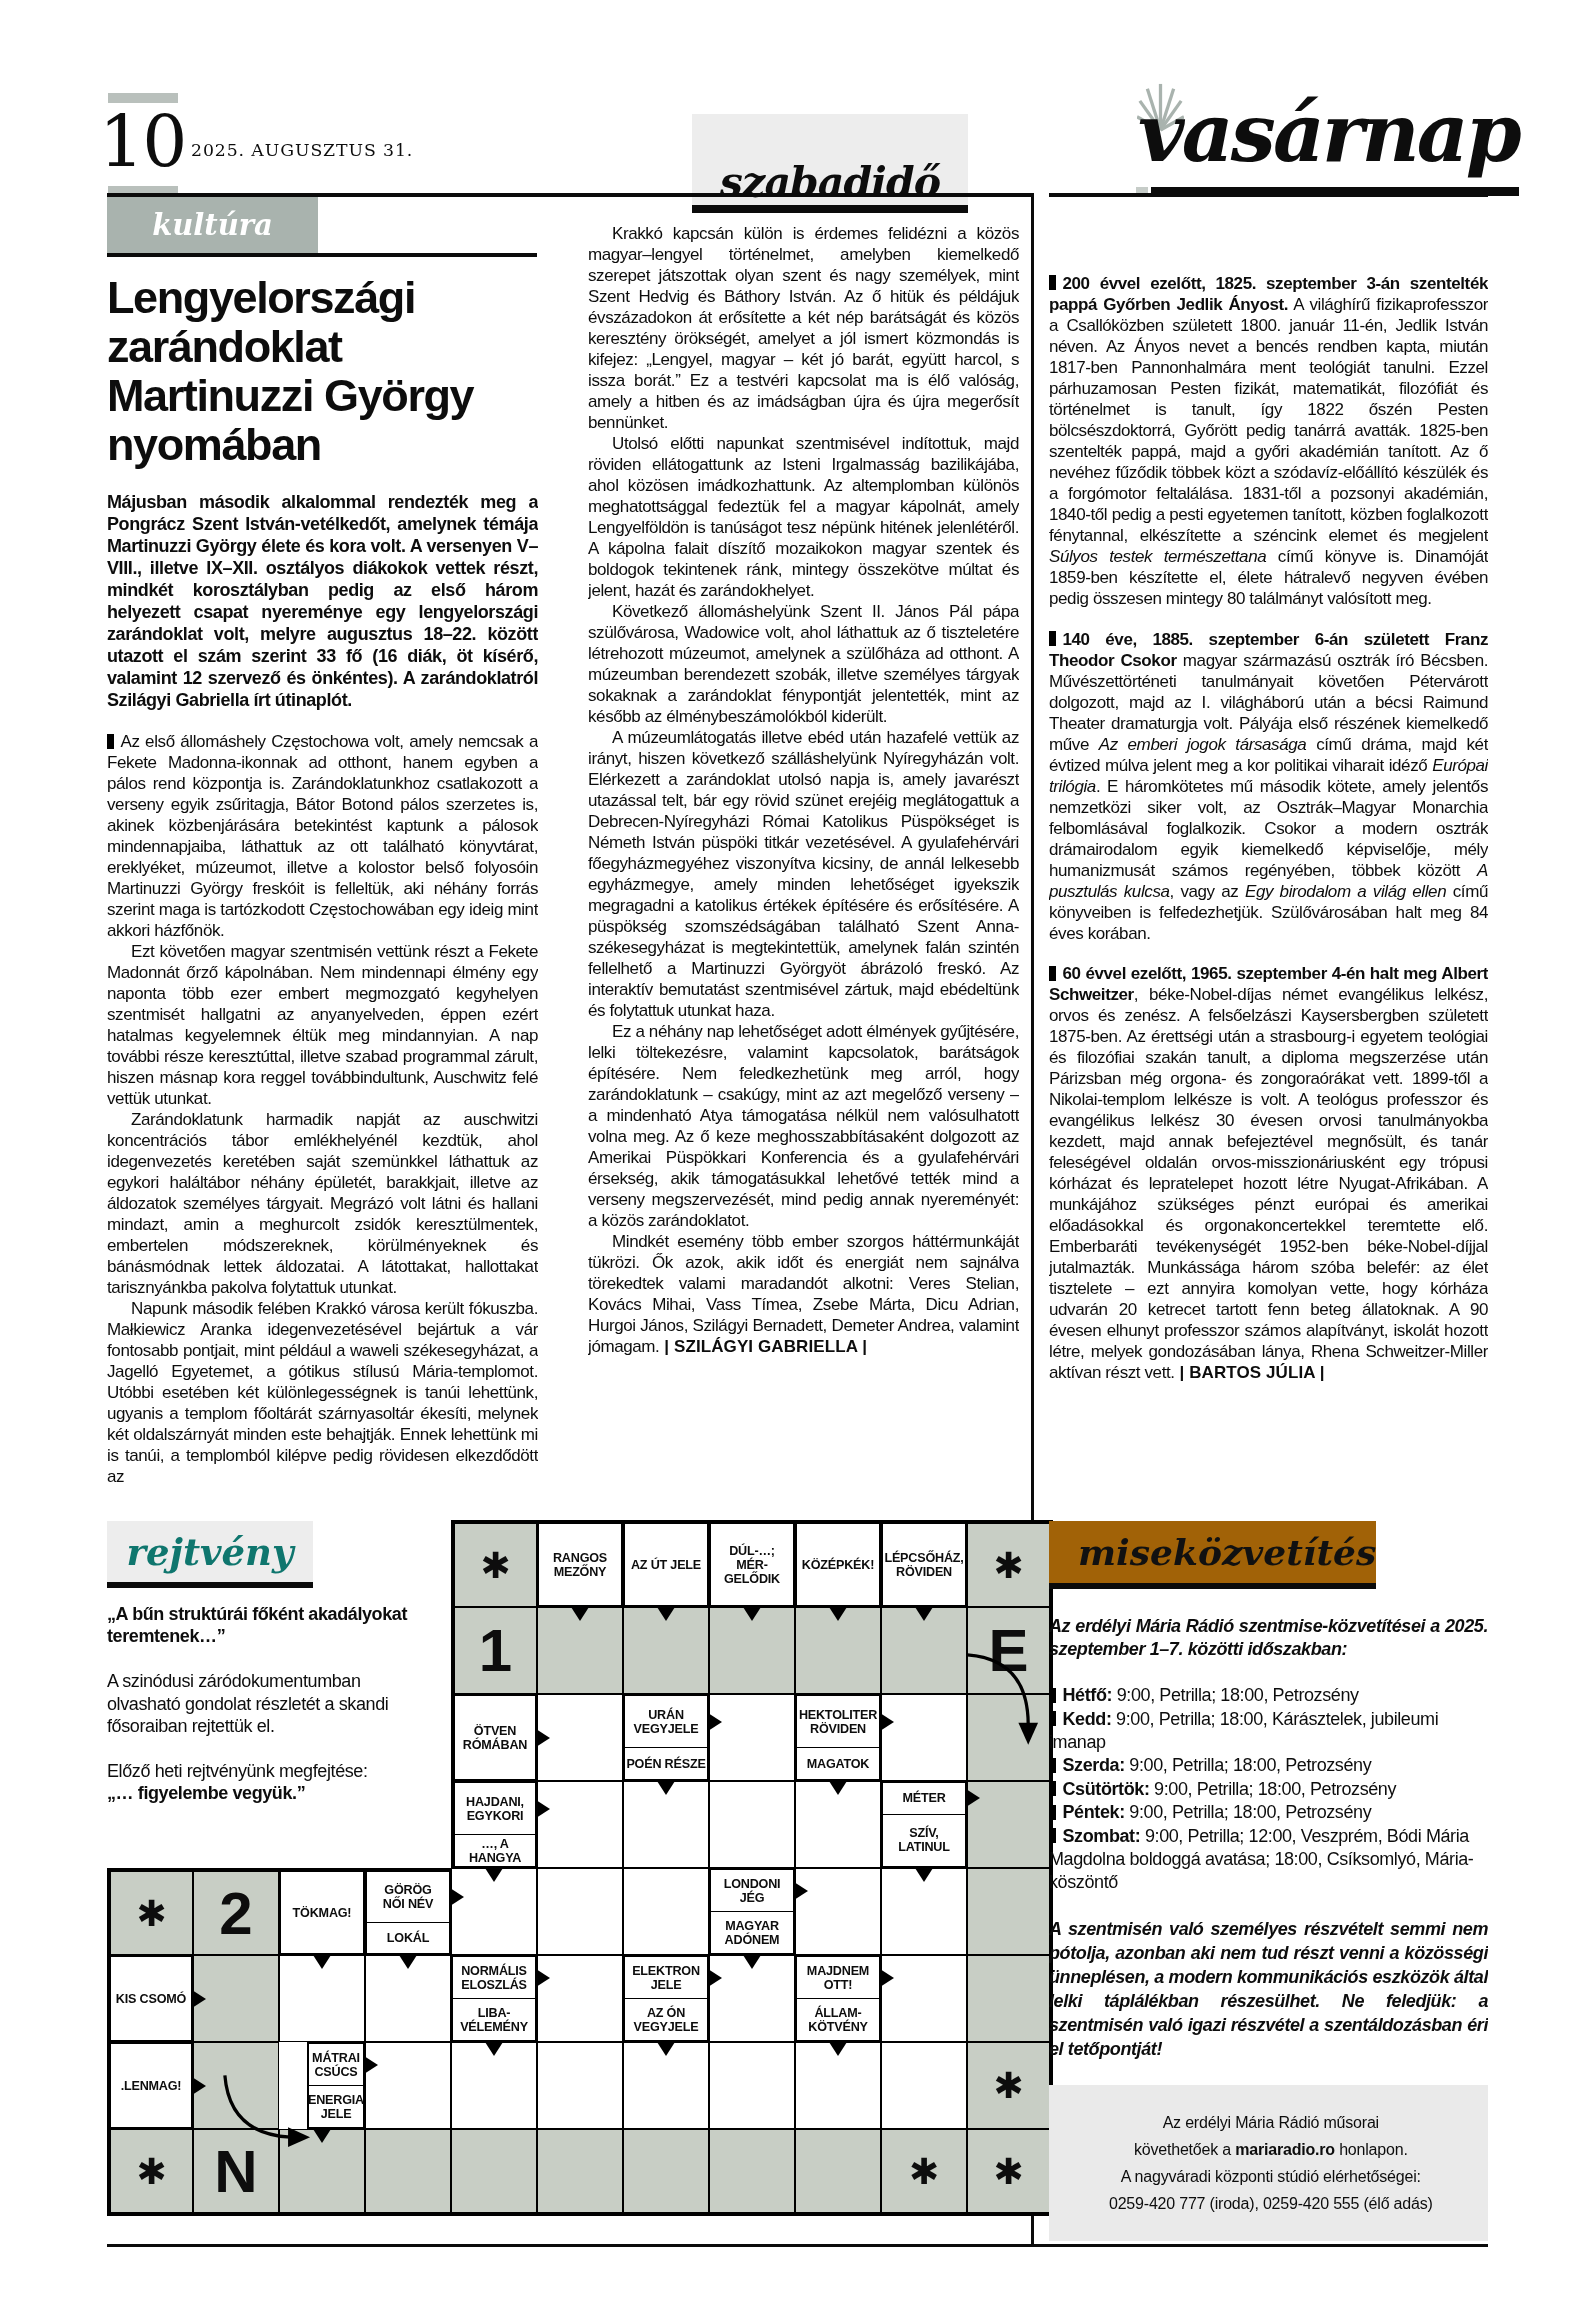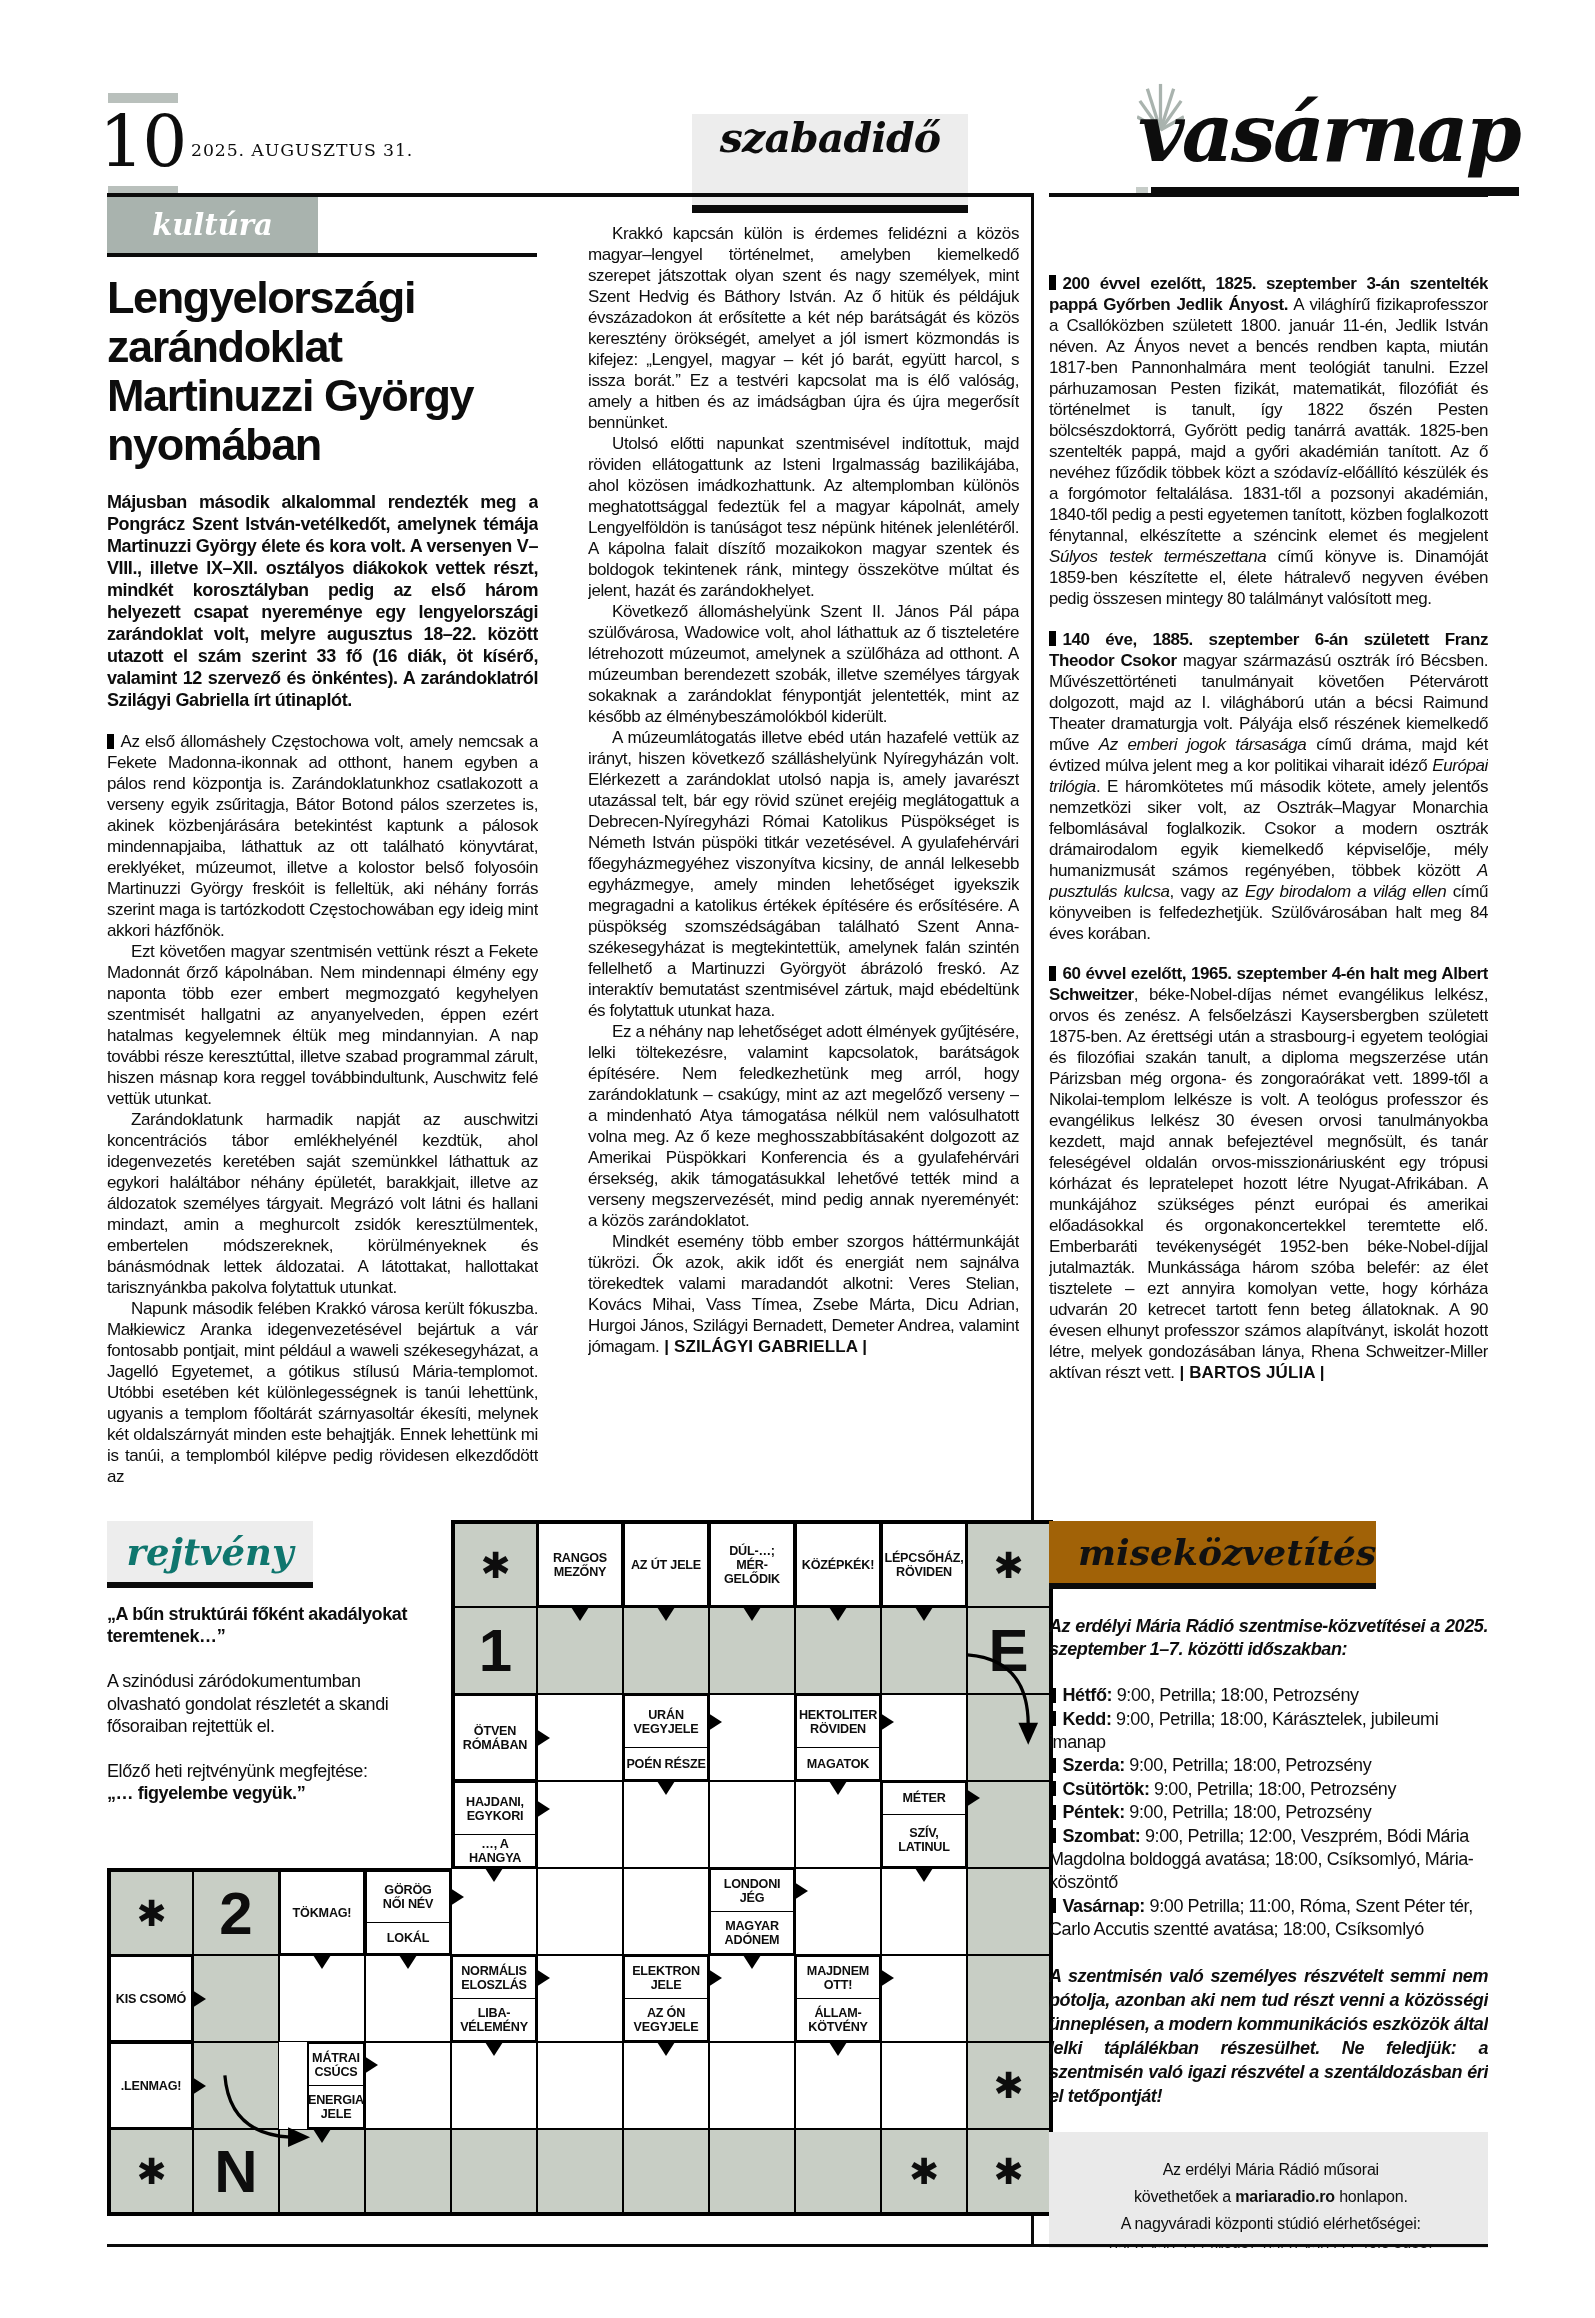--- a/index.html
+++ b/index.html
@@ -7,21 +7,21 @@
   .page{position:relative;width:1595px;height:2319px;background:#fff;
         font-family:"Liberation Sans",sans-serif;color:#0d0d0d;overflow:hidden}
   .abs{position:absolute}
 
   
   .grbar{background:#b9c0bc}
   .pageno{font-family:"DejaVu Serif",serif;font-size:71px;line-height:1;font-weight:400;letter-spacing:-1.9px}
   .dateline{font-family:"DejaVu Serif",serif;font-size:17.3px;letter-spacing:0.9px}
   .serifT{font-family:"DejaVu Serif",serif;font-style:italic;font-weight:700}
   .freetime-box{left:692px;top:114px;width:276px;height:92px;background:#ededed;
-                display:flex;align-items:flex-start;justify-content:center}
+                display:flex;align-items:flex-end;justify-content:center}
   .freetime-box .t{font-size:41px;letter-spacing:-0.9px}
   .blackbar{background:#0b0b0b}
   .brand{left:1122px;top:93px;width:397px;text-align:right;font-size:80px;line-height:1;letter-spacing:-2.8px}
 
   
   .secbar{background:#a9b3ae;display:flex;align-items:center;justify-content:center}
   .secbar .t{color:#fff;font-size:29px;letter-spacing:0px}
 
   
   .col{position:absolute;overflow:hidden}
@@ -410,21 +410,20 @@
     </div>
     <div class="mk-rule"></div>
     <p class="mk-intro">Az erdélyi Mária Rádió szentmise-közvetítései a 2025. szeptember 1–7. közötti időszakban:</p>
     <div class="mk-sched" id="schedule">
         <p class=""><span class="sq"></span><b>Hétfő:</b> 9:00, Petrilla; 18:00, Petrozsény</p>
         <p class=""><span class="sq"></span><b>Kedd:</b> 9:00, Petrilla; 18:00, Kárásztelek, jubileumi imanap</p>
         <p class=""><span class="sq"></span><b>Szerda:</b> 9:00, Petrilla; 18:00, Petrozsény</p>
         <p class=""><span class="sq"></span><b>Csütörtök:</b> 9:00, Petrilla; 18:00, Petrozsény</p>
         <p class=""><span class="sq"></span><b>Péntek:</b> 9:00, Petrilla; 18:00, Petrozsény</p>
         <p class=""><span class="sq"></span><b>Szombat:</b> 9:00, Petrilla; 12:00, Veszprém, Bódi Mária Magdolna boldoggá avatása; 18:00, Csíksomlyó, Mária-köszöntő</p>
-        <p class=""><span class="sq"></span><b>Vasárnap:</b> 9:00 Petrilla; 11:00, Róma, Szent Péter tér, Carlo Accutis szentté avatása; 18:00, Csíksomlyó</p>
       </div>
     <p class="mk-note">A szentmisén való személyes részvételt semmi nem pótolja, azonban aki nem tud részt venni a közösségi ünneplésen, a modern kommunikációs eszközök által lelki táplálékban részesülhet. Ne feledjük: a szentmisén való igazi részvétel a szentáldozásban éri el tetőpontját!</p>
     <div class="mk-contact" id="contact-lines">
         <p class=""><span>Az erdélyi Mária Rádió műsorai</span></p>
         <p class=""><span>követhetőek a </span><b>mariaradio.ro</b><span> honlapon.</span></p>
         <p class=""><span>A nagyváradi központi stúdió elérhetőségei:</span></p>
         <p class=""><span>0259-420 777 (iroda), 0259-420 555 (élő adás)</span></p>
       </div>
   </div>
 

